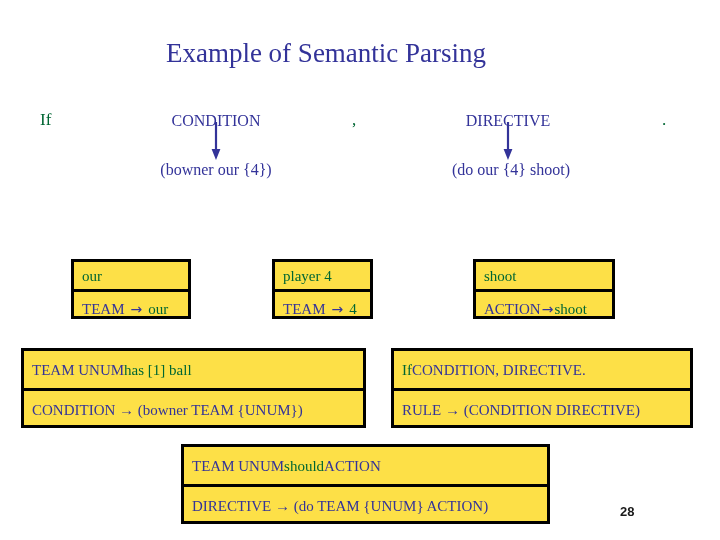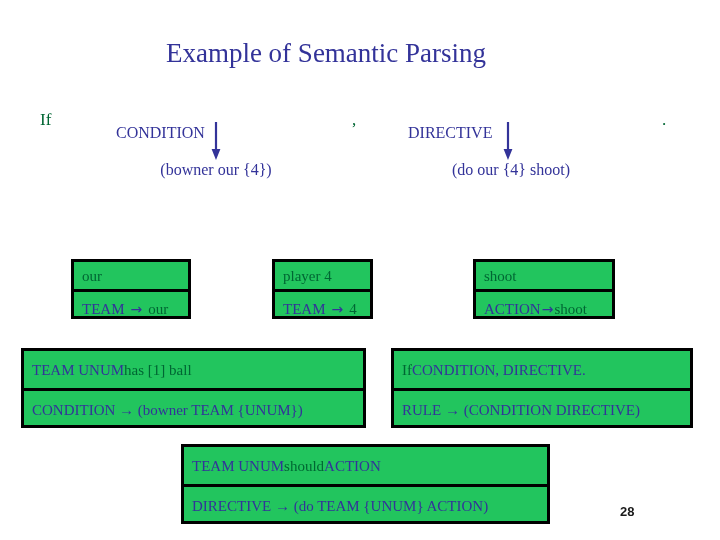--- a/index.html
+++ b/index.html
@@ -38,23 +38,22 @@
     position: absolute;
     font-size: 17px;
     line-height: 20px;
     white-space: nowrap;
   }
   .sent-cat {
     position: absolute;
     font-size: 16px;
     line-height: 19px;
     white-space: nowrap;
-    text-align: left;
-    color: #333399;
-    margin-top: 12px;
+    text-align: center;
+    color: #333399;
   }
   .sent-mr {
     position: absolute;
     font-size: 16px;
     line-height: 19px;
     white-space: nowrap;
     text-align: center;
     color: #333399;
   }
 
@@ -74,21 +73,21 @@
     width: 14px;
     height: 38px;
   }
   #arrow-condition { left: 209px; top: 122px; }
   #arrow-directive { left: 501px; top: 122px; }
 
   
   .rbox {
     position: absolute;
     border: 3px solid #000000;
-    background: #22c55e;
+    background: #fde047;
     box-sizing: border-box;
   }
   .rbox .cell {
     box-sizing: border-box;
     display: flex;
     align-items: center;
     padding-left: 8px;
     white-space: nowrap;
     font-size: 15px;
     line-height: 18px;

